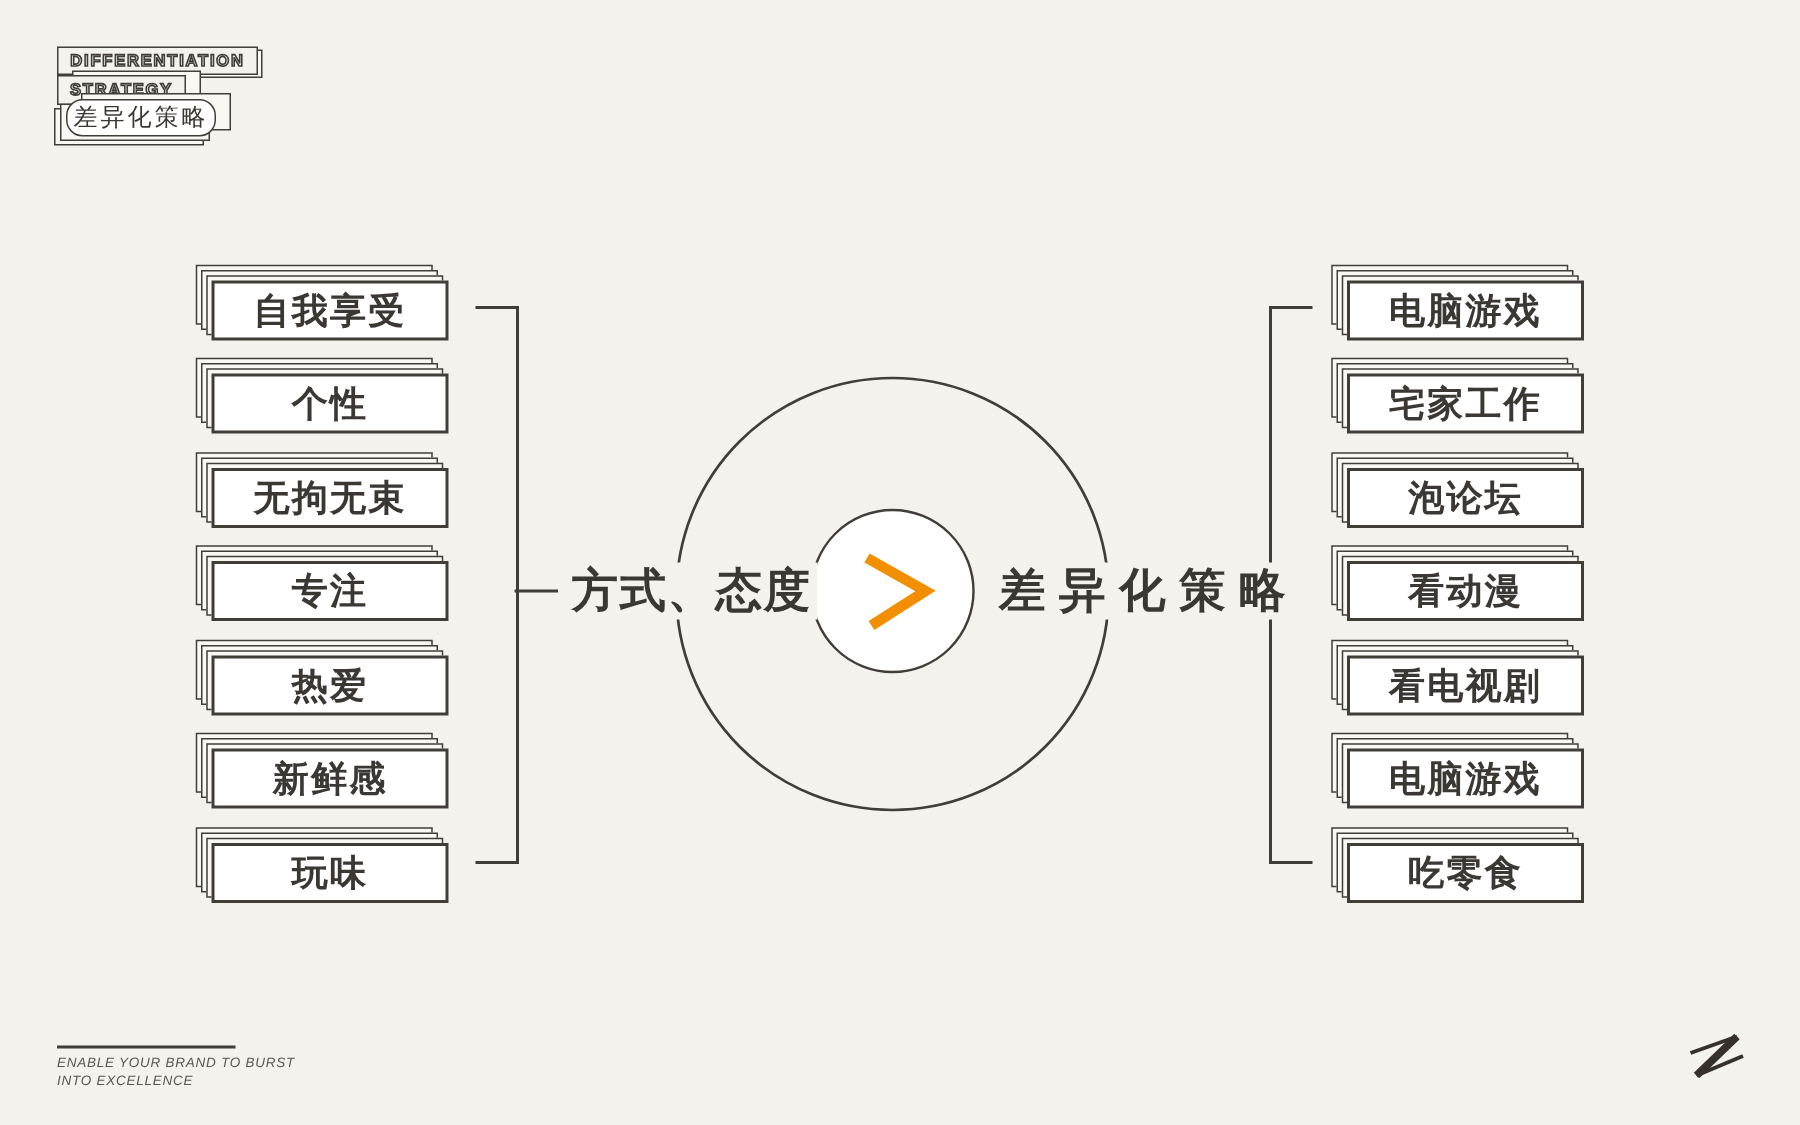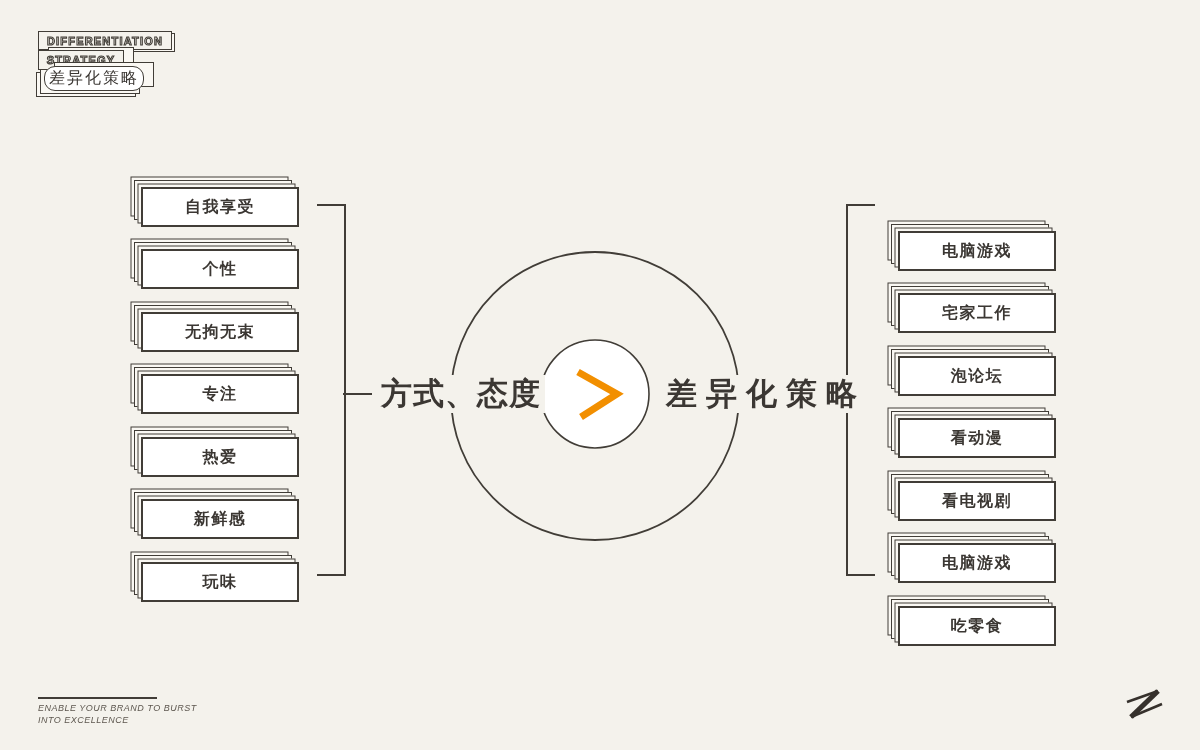--- a/index.html
+++ b/index.html
@@ -14,23 +14,23 @@
   .stack .ly{position:absolute;left:0;top:0;right:0;bottom:0;
     border:1.4px solid var(--line);background:#FAF8F3;box-sizing:border-box;}
   .stack .face{position:absolute;left:0;top:0;right:0;bottom:0;
     background:#FFFFFF;border:2px solid var(--line);box-sizing:border-box;
     display:flex;align-items:center;justify-content:center;}
   
   .card{width:158px;height:40px;z-index:2;}
   .card .ly1{transform:translate(-3.5px,-3.5px);}
   .card .ly2{transform:translate(-7px,-7px);}
   .card .ly3{transform:translate(-10.5px,-10.5px);}
-  .card .face{font-weight:bold;font-size:16px;letter-spacing:1.5px;}
+  .card .face{font-weight:bold;font-size:24px;letter-spacing:1.5px;}
   .col-left  .card{left:141px;}
-  .col-right .card{left:898px;margin-top:44px;}
+  .col-right .card{left:898px;}
   .card:nth-child(1){top:187px}.card:nth-child(2){top:249px}
   .card:nth-child(3){top:312px}.card:nth-child(4){top:374px}
   .card:nth-child(5){top:437px}.card:nth-child(6){top:499px}
   .card:nth-child(7){top:562px}
   
   .eng1{left:38px;top:31px;width:134px;height:19px;}
   .eng2{left:38px;top:50px;width:86px;height:20px;}
   .eng1 .lyA{transform:translate(3px,2px);}
   .eng2 .lyA{transform:translate(10px,-3px);}
   .eng1 .face,.eng2 .face{background:var(--bg);border-width:1.4px;}

